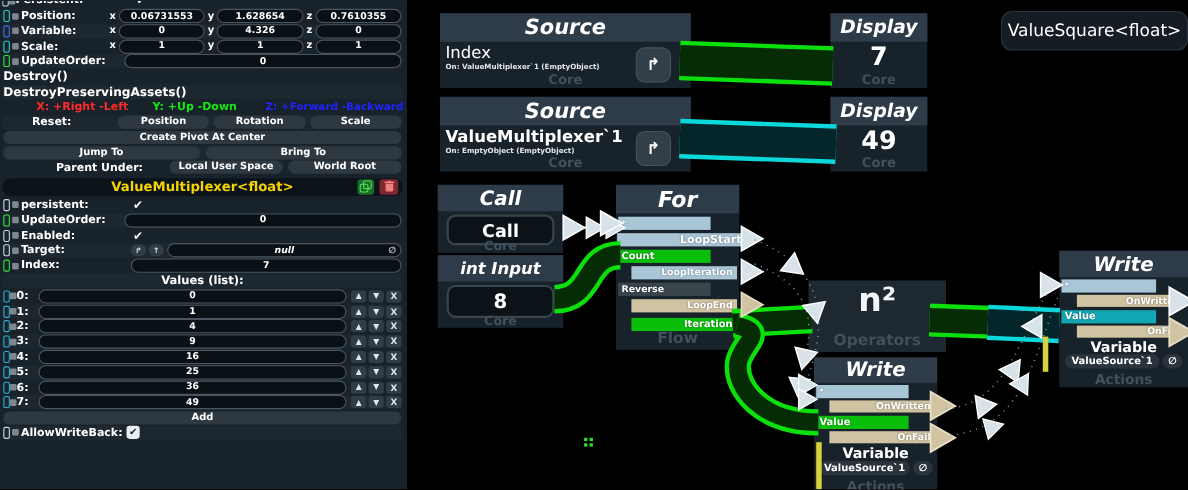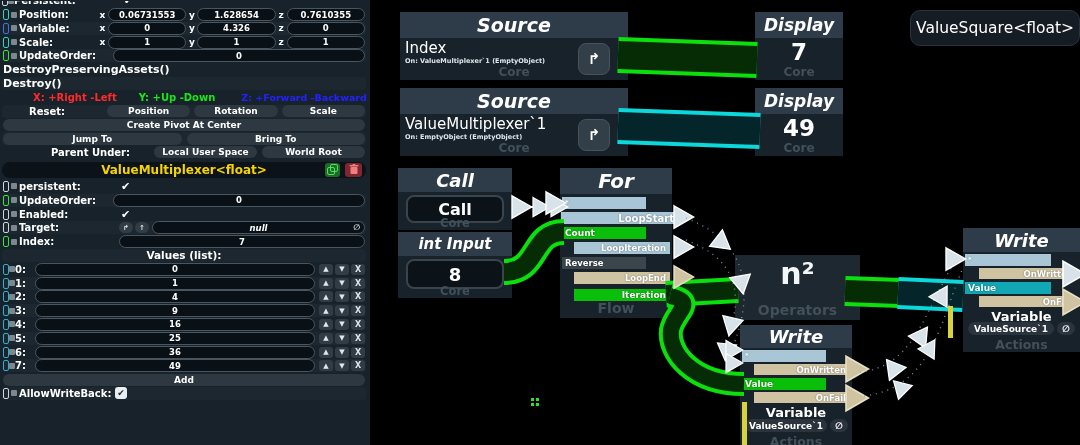--- a/index.html
+++ b/index.html
@@ -117,25 +117,25 @@
     <div class="row">
       <div class="lblarea" style="width:110px">
         <span class="bkt" style="border-color:#34e634"></span>
         <span class="sq"></span>
         <span class="lbl">UpdateOrder:</span>
       </div>
       <div class="field">0</div>
     </div>
 
     <div class="row">
+      <span class="lbl" style="font-size:11px">Destroy()</span>
+    </div>
+
+    <div class="row">
       <span class="lbl" style="font-size:11px">DestroyPreservingAssets()</span>
-    </div>
-
-    <div class="row">
-      <span class="lbl" style="font-size:11px">Destroy()</span>
     </div>
 
     <div class="row">
       <span class="lbl" style="color:#ff2a2a;margin-left:30px">X: +Right -Left</span>
       <span class="lbl" style="color:#19e619;margin-left:22px">Y: +Up -Down</span>
       <span class="lbl" style="color:#2222ff;margin-left:26px;font-size:9.5px">Z: +Forward -Backward</span>
     </div>
 
     <div class="row">
       <span class="lbl" style="margin-left:26px">Reset:</span>
@@ -324,21 +324,21 @@
   </div>
 
   <div class="gnode" style="left:755px;top:12px;width:88px;height:68px">
     <div class="ghead" style="height:26px;font-size:17px">Display</div>
     <div style="position:absolute;left:0;right:0;top:27px;text-align:center;font-size:23px;font-weight:bold;color:#fff">7</div>
     <div class="gfoot" style="bottom:1px;font-size:12px">Core</div>
   </div>
 
   <div class="gnode" style="left:400px;top:88px;width:228px;height:68px">
     <div class="ghead" style="height:26px;font-size:19px">Source</div>
-    <div style="position:absolute;left:5px;top:27px;font-size:15px;font-weight:normal;color:#fff">ValueMultiplexer`1</div>
+    <div style="position:absolute;left:5px;top:27px;font-size:15px;font-weight:bold;color:#fff">ValueMultiplexer`1</div>
     <div style="position:absolute;left:5px;top:45px;font-size:6.5px;font-weight:bold;color:#dfe7ec">On: EmptyObject (EmptyObject)</div>
     <div class="vpill" style="left:178px;top:31px;width:30px;height:30px;border-radius:8px;font-size:15px;background:#323e48;border:1px solid #46525c">↱</div>
     <div class="gfoot" style="bottom:1px;font-size:12px">Core</div>
   </div>
 
   <div class="gnode" style="left:755px;top:88px;width:88px;height:68px">
     <div class="ghead" style="height:26px;font-size:17px">Display</div>
     <div style="position:absolute;left:0;right:0;top:27px;text-align:center;font-size:23px;font-weight:bold;color:#fff">49</div>
     <div class="gfoot" style="bottom:1px;font-size:12px">Core</div>
   </div>

